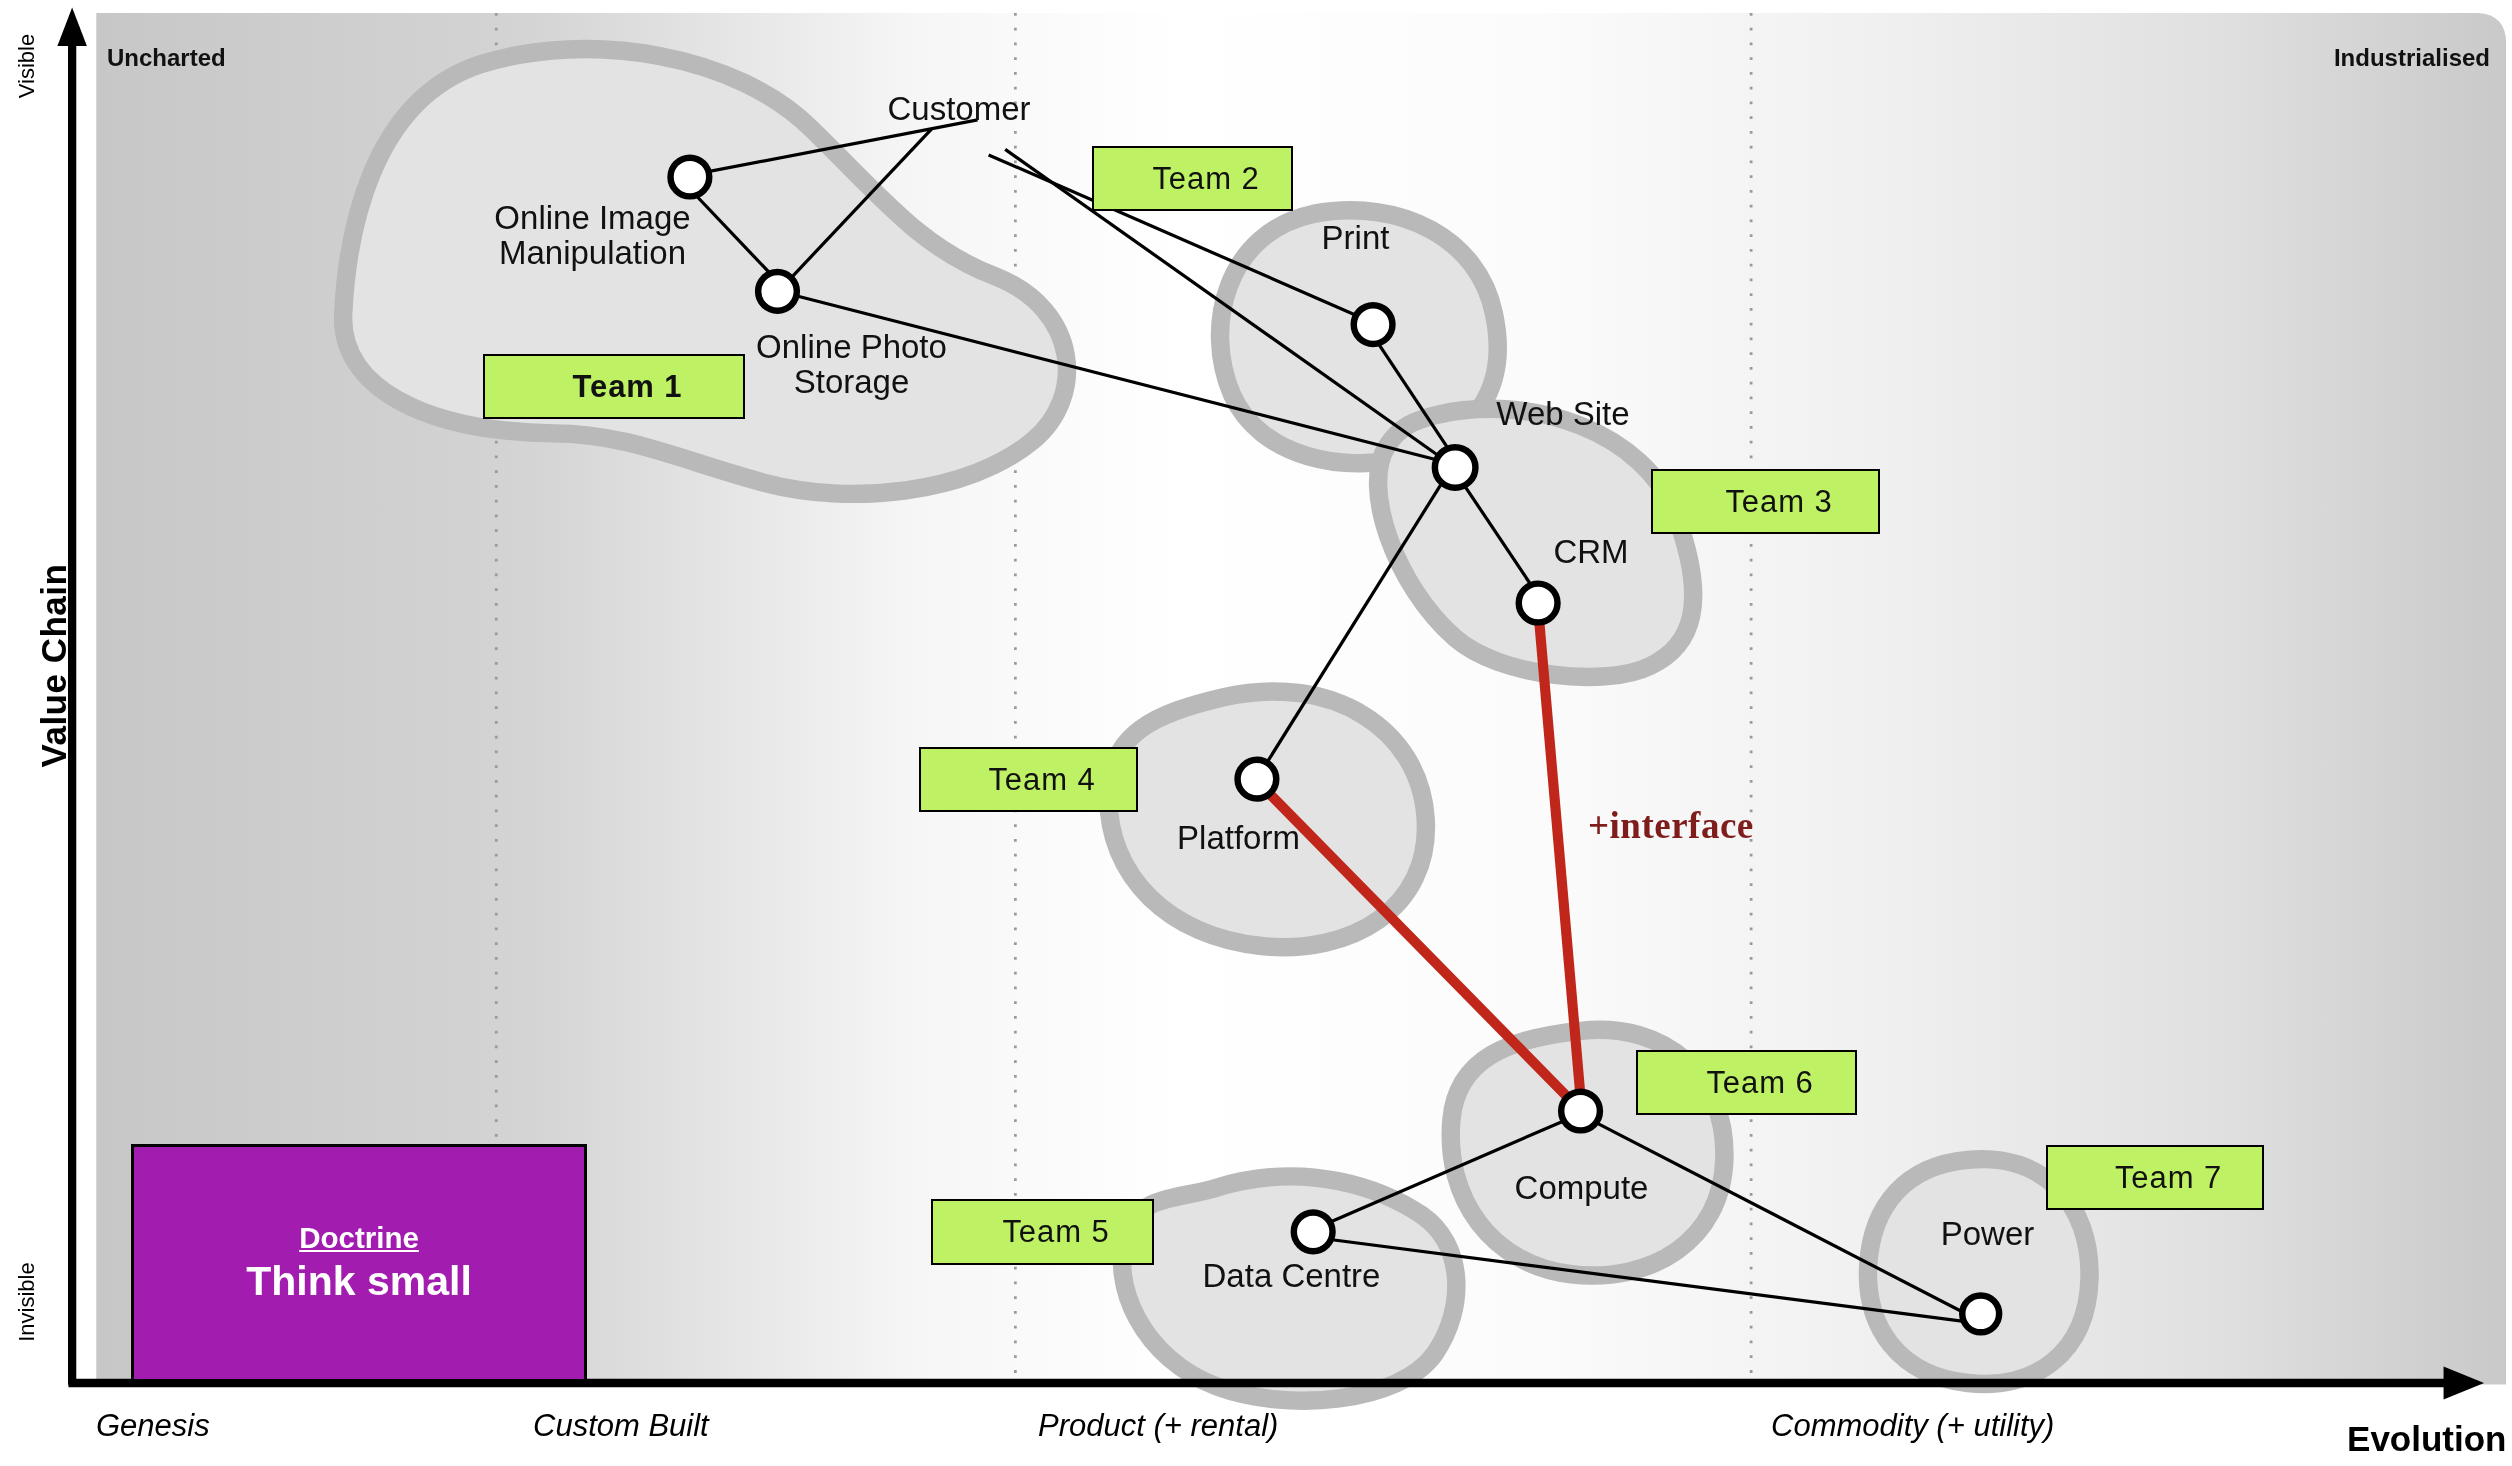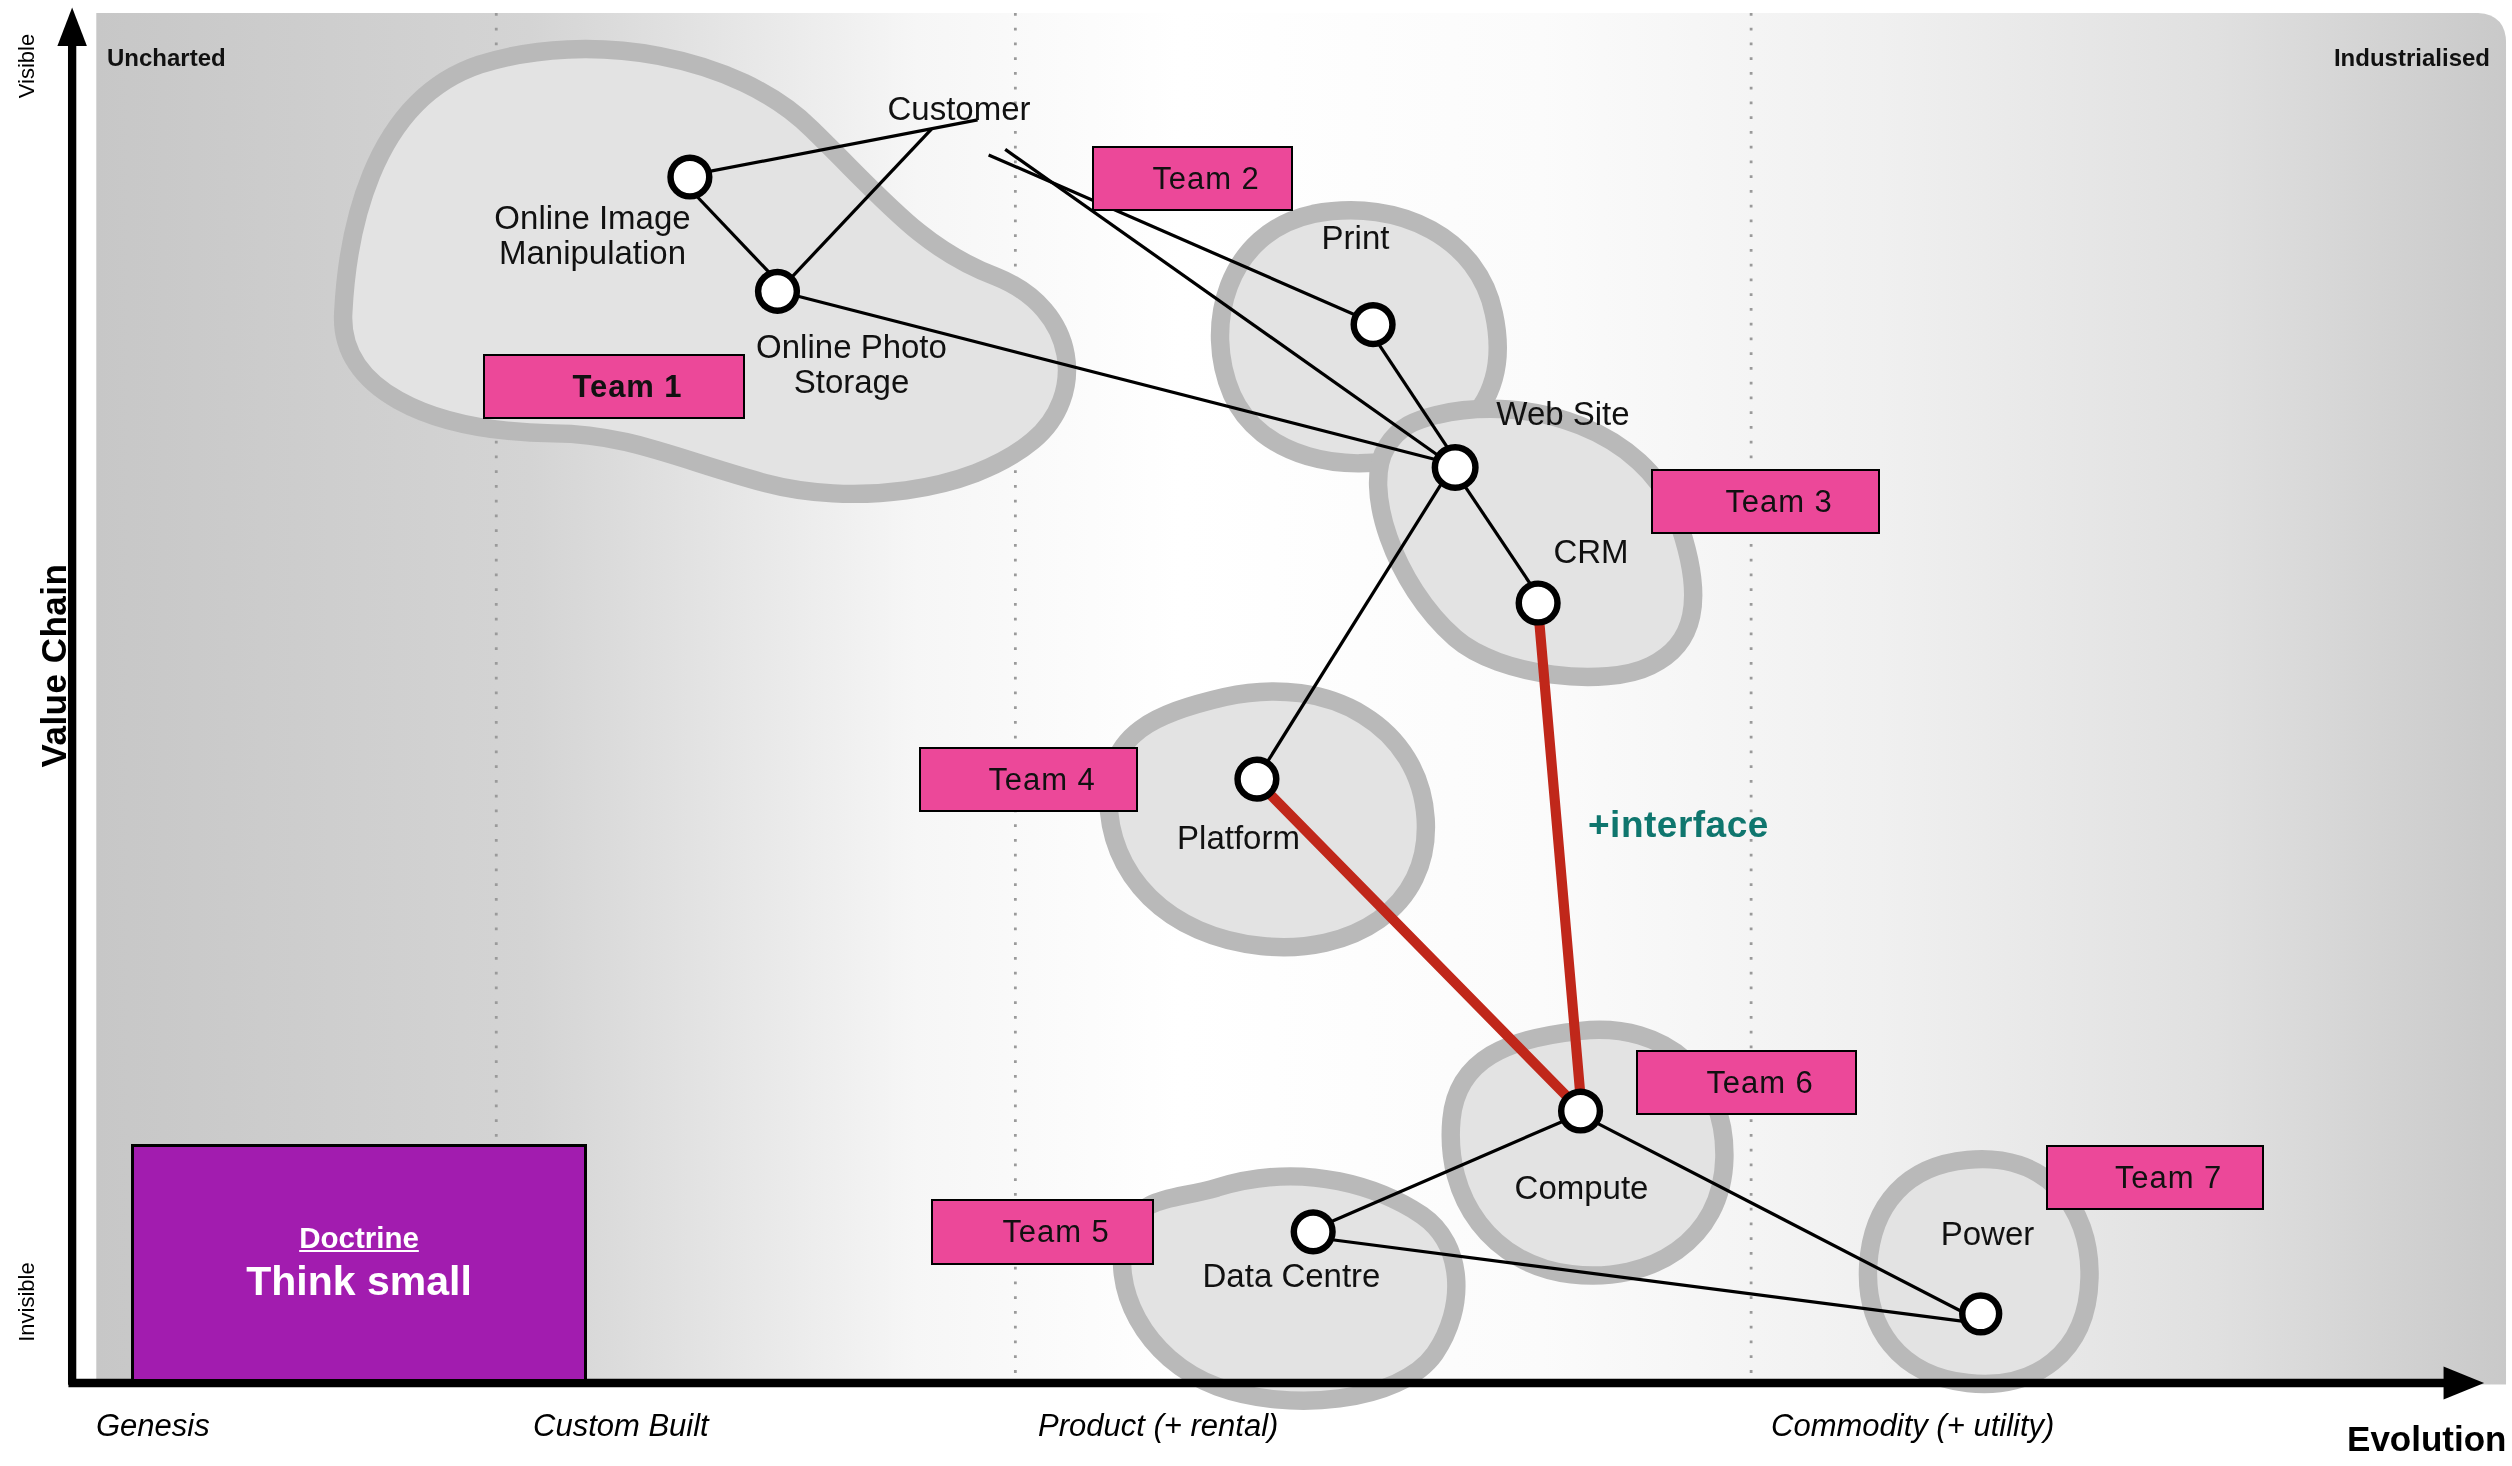--- a/index.html
+++ b/index.html
@@ -80,21 +80,21 @@
     color: #111;
     white-space: nowrap;
     line-height: 1.06;
     text-align: center;
   }
   .comp-label.two-line { white-space: normal; }
 
   
   .team-box {
     position: absolute;
-    background: #ec4899;
+    background: #bef264;
     border: 2.8px solid #000000;
     font-size: 31px;
     color: #111;
     display: flex;
     align-items: center;
     justify-content: center;
     letter-spacing: 0.9px;
     white-space: nowrap;
     padding-left: 27px;
   }
@@ -125,24 +125,24 @@
     font-weight: bold;
   }
 
   
   #interface-label {
     position: absolute;
     left: 1588px;
     top: 804px;
     font-size: 37px;
     font-weight: bold;
-    color: #0f766e;
+    color: #7f1d1d;
     letter-spacing: 0.5px;
     white-space: nowrap;
-    font-family: Liberation Sans, sans-serif;
+    font-family: Liberation Serif, serif;
   }
 </style>
 </head>
 <body>
 
 <div id="root">
 
   <svg id="map" viewBox="0 0 2724 1590">
     <defs>
       <linearGradient id="bgGrad" x1="0" y1="0" x2="1" y2="0">

